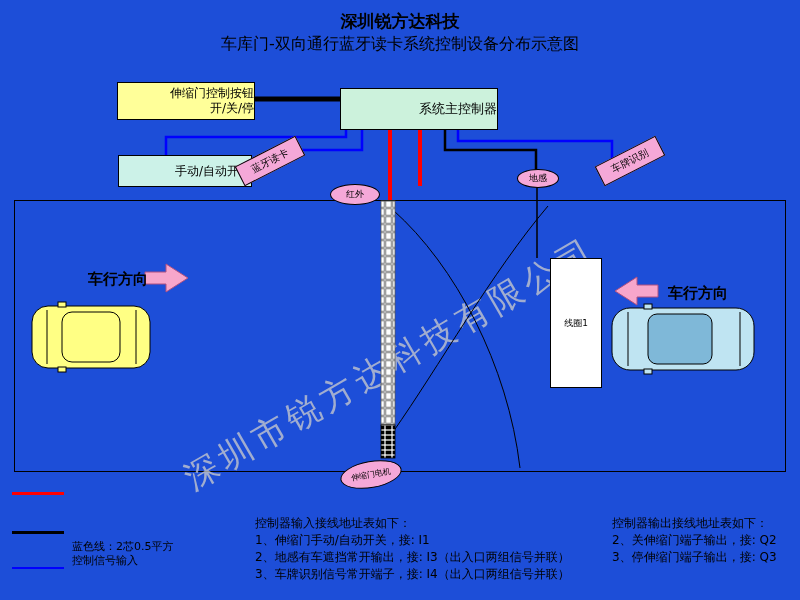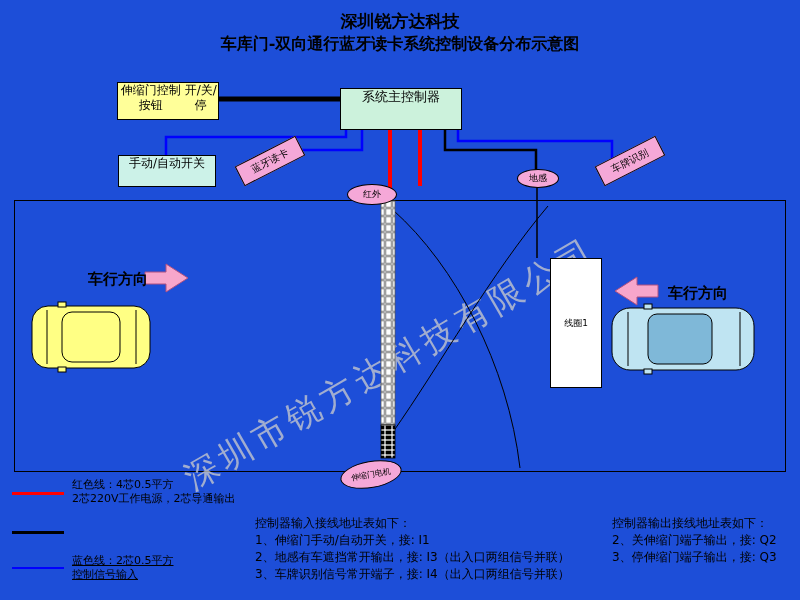--- a/index.html
+++ b/index.html
@@ -1,48 +1,48 @@
 <!DOCTYPE html>
 <html><head>
 <meta charset="utf-8">
 <style>
   html,body { margin:0; padding:0; background:#fff; }
   body { font-family:"DejaVu Sans","Liberation Sans",sans-serif; color:#000; }
   .page { position:relative; width:800px; height:600px; background:#1d4ed8; overflow:hidden; }
   .abs { position:absolute; }
   .center { text-align:center; }
   .title1 { left:0; top:10px; width:800px; font-size:17px; font-weight:bold; }
-  .title2 { left:0; top:34px; width:800px; font-size:16px; font-weight:bold; }
-  .box { border:1px solid #000; display:flex; flex-direction:row; align-items:flex-start; justify-content:center; text-align:center; line-height:1.25; z-index:5; }
+  .title2 { left:0; top:34px; width:800px; font-size:16px; font-weight:normal; }
+  .box { border:1px solid #000; display:flex; flex-direction:column; align-items:flex-end; justify-content:center; text-align:center; line-height:1.25; z-index:5;padding-left:36px; }
   .btn-box  { left:117px; top:82px;  width:100px; height:36px; background:#FFFF99; font-size:12px; }
   .ctrl-box { left:340px; top:88px;  width:120px; height:40px; background:#CCF2DC; font-size:13px; }
   .sw-box   { left:118px; top:155px; width:96px;  height:30px; background:#CCF2E8; font-size:12px; }
   .tag { border:1px solid #000; background:#F5A8D8; display:flex; align-items:center; justify-content:center; font-size:10px; z-index:6; }
   .tag-bt    { left:236px; top:150px; width:66px; height:20px; transform:rotate(-27deg); }
   .tag-plate { left:596px; top:150px; width:66px; height:20px; transform:rotate(-27deg); }
   .ellipse { border:1px solid #000; background:#F5A8D8; border-radius:50%; display:flex; align-items:center; justify-content:center; font-size:9px; z-index:6; }
-  .el-ir     { left:347px; top:184px; width:48px; height:19px; }
+  .el-ir     { left:330px; top:184px; width:48px; height:19px; }
   .el-gs     { left:517px; top:169px; width:40px; height:17px; }
   .el-motor  { left:340px; top:461px; width:60px; height:25px; font-size:8px; transform:rotate(-10deg); }
   .site { left:14px; top:200px; width:770px; height:270px; border:1px solid #000; z-index:1; }
   .coil { left:514px; top:258px; width:50px; height:128px; border:1px solid #000; background:#fff; display:flex; align-items:center; justify-content:center; font-size:9px; z-index:4;margin-left:36px; }
   .dir-label { font-size:15px; font-weight:bold; z-index:5; }
   .dir-left  { left:88px;  top:270px; }
   .dir-right { left:668px; top:284px; }
   .watermark { left:150px; top:318px; width:560px; transform:rotate(-30deg); transform-origin:center;
                font-size:34px; letter-spacing:5px; color:#cdcdcd; opacity:.75; white-space:nowrap;
                z-index:2; pointer-events:none; }
   .legend-swatch { height:3px; width:52px; z-index:5; }
   .sw-red  { left:12px; top:492px; background:#FF0000; }
   .sw-blk  { left:12px; top:531px; background:#000000; }
   .sw-blu  { left:12px; top:567px; background:#0000FF; height:2px; }
   .legend-text { font-size:11px; line-height:14px; z-index:5; white-space:nowrap; }
   .lt-red { left:72px; top:478px; }
   .lt-blk { left:72px; top:518px; }
-  .lt-blu { left:72px; top:554px;text-decoration:underline; }
+  .lt-blu { left:72px; top:540px; }
   .table-block { font-size:12px; line-height:17px; z-index:5; white-space:nowrap; }
   .tb-in  { left:255px; top:515px; }
   .tb-out { left:612px; top:515px; }
   svg.layer { left:0; top:0; z-index:3; pointer-events:none; }
 </style>
 </head>
 <body>
 
 <div class="page">
 
@@ -118,24 +118,20 @@
   <div class="abs ellipse el-ir">红外</div>
   <div class="abs ellipse el-gs">地感</div>
   <div class="abs ellipse el-motor">伸缩门电机</div>
 
   <div class="abs coil">线圈1</div>
 
   <div class="abs dir-label dir-left">车行方向</div>
   <div class="abs dir-label dir-right">车行方向</div>
 
   <div class="abs legend-swatch sw-red"></div>
-  <div class="abs legend-text lt-red">
-    <div>红色线：4芯0.5平方</div>
-    <div>2芯220V工作电源，2芯导通输出</div>
-  </div>
   <div class="abs legend-swatch sw-blk"></div>
   <div class="abs legend-swatch sw-blu"></div>
   <div class="abs legend-text lt-blu">
     <div>蓝色线：2芯0.5平方</div>
     <div>控制信号输入</div>
   </div>
 
   <div class="abs table-block tb-in">
     <div>控制器输入接线地址表如下：</div>
     <div>1、伸缩门手动/自动开关，接: I1</div>

